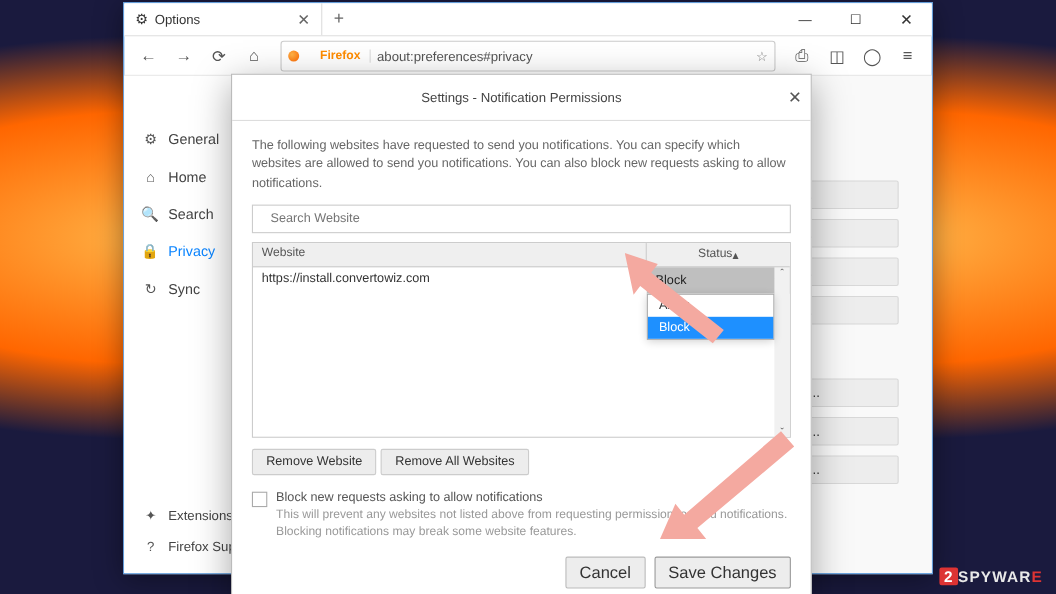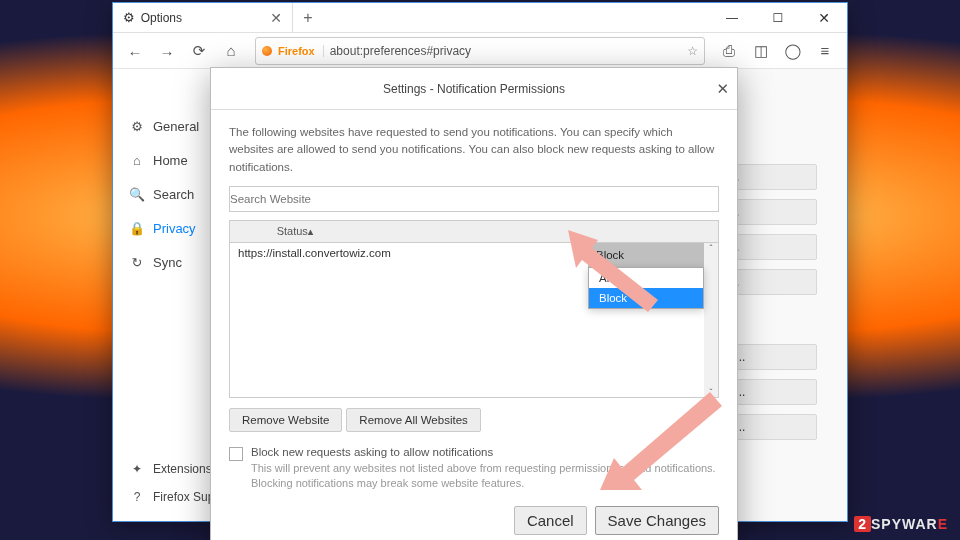--- a/index.html
+++ b/index.html
@@ -14,39 +14,39 @@
 .tab{display:flex;align-items:center;gap:6px;padding:0 10px;border-right:1px solid #ddd;min-width:180px;font-size:12px;color:#333}
 .tab .gear{font-size:13px}
 .tab-close{margin-left:auto;font-size:14px;color:#666;cursor:pointer}
 .newtab{width:30px;display:flex;align-items:center;justify-content:center;font-size:16px;color:#666}
 .winbtns{margin-left:auto;display:flex}
 .winbtn{width:46px;display:flex;align-items:center;justify-content:center;font-size:12px;color:#333}
 .winbtn.close{font-size:14px}
 .navbar{height:36px;display:flex;align-items:center;padding:0 8px;gap:4px;border-bottom:1px solid #e5e5e5}
 .navbtn{width:28px;height:28px;display:flex;align-items:center;justify-content:center;color:#555;border-radius:4px;font-size:15px}
 .urlbar{flex:1;height:28px;border:1px solid #ccc;border-radius:3px;display:flex;align-items:center;padding:0 6px;gap:6px;margin:0 6px;font-size:12px;color:#555}
-.ff-badge{color:#ff8c00;font-weight:600;font-size:11px;border-right:1px solid #ddd;padding-right:8px;display:flex;align-items:center;gap:6px}
+.ff-badge{color:#ff8c00;font-weight:600;font-size:11px;border-right:1px solid #ddd;padding-right:8px;display:flex;align-items:center;gap:19px}
 .ff-dot{width:10px;height:10px;border-radius:50%;background:radial-gradient(circle at 35% 35%,#ffb347,#ff6600)}
 .url-star{margin-left:auto;color:#888}
 .content{display:flex;height:calc(100% - 66px);background:#f9f9f9}
 .sidebar{width:115px;padding:40px 0 0 16px;background:#fff}
 .side-item{display:flex;align-items:center;gap:8px;font-size:13px;color:#444;height:34px}
 .side-item.active{color:#0a84ff}
 .side-item.active .ico{color:#0a84ff}
 .side-bottom{position:absolute;bottom:10px;left:16px}
 .side-bottom .side-item{height:28px;font-size:12px}
 .main{flex:1;padding:20px 26px;position:relative}
 .settings-row{background:#ededed;border:1px solid #d8d8d8;height:26px;width:118px;font-size:12px;color:#333;display:flex;align-items:center;padding:0 10px;position:absolute;right:30px;border-radius:2px}
 .sr1{top:95px}.sr2{top:130px}.sr3{top:165px}.sr4{top:200px}.sr5{top:275px}.sr6{top:310px}.sr7{top:345px}
 .dialog{position:absolute;left:210px;top:67px;width:528px;background:#fff;border:1px solid #bbb;box-shadow:0 8px 32px rgba(0,0,0,.35);z-index:10}
 .dlg-header{height:42px;border-bottom:1px solid #ddd;display:flex;align-items:center;justify-content:center;font-size:12px;color:#444;position:relative}
 .dlg-close{position:absolute;right:8px;font-size:15px;color:#555;cursor:pointer}
 .dlg-body{padding:14px 18px 12px;font-size:11.5px;color:#666;position:relative}
 .dlg-desc{line-height:1.5;margin-bottom:10px}
-.dlg-search{width:100%;height:26px;border:1px solid #ccc;padding:0 0;font-size:11.5px;color:#888}
+.dlg-search{width:100%;height:26px;border:1px solid #ccc;padding:0 16px;font-size:11.5px;color:#888}
 .dlg-search::before{content:"🔍 "}
 .tbl{border:1px solid #ccc;margin-top:8px;height:178px;position:relative;background:#fff}
 .tbl-head{display:flex;background:#efefef;border-bottom:1px solid #ccc;height:22px;font-size:11px;color:#555}
 .th1{flex:1;padding:3px 8px;border-right:1px solid #ccc}
 .th2{width:130px;padding:3px 8px;display:flex;justify-content:center;align-items:center}
 .tbl-row{display:flex;height:24px;font-size:11.5px;color:#333}
 .td1{flex:1;padding:4px 8px}
 .td2{width:130px}
 .status-sel{background:#bfbfbf;height:24px;display:flex;align-items:center;justify-content:space-between;padding:0 8px;font-size:11.5px;color:#222}
 .dropdown{position:absolute;right:14px;top:46px;width:116px;background:#fff;border:1px solid #aaa;box-shadow:0 2px 8px rgba(0,0,0,.2);z-index:5}
@@ -157,20 +157,21 @@
 <div class="dialog">
   <div class="dlg-header">
     <span>Settings - Notification Permissions</span>
     <span class="dlg-close">✕</span>
   </div>
   <div class="dlg-body">
     <div class="dlg-desc">The following websites have requested to send you notifications. You can specify which websites are allowed to send you notifications. You can also block new requests asking to allow notifications.</div>
     <input class="dlg-search" placeholder="Search Website" style="">
     <div class="tbl">
       <div class="tbl-head">
+        <div class="th1">Website</div>
         <div class="th2">
             <span>Status</span>
             <span>▴</span>
           </div>
       </div>
       <div class="tbl-row">
         <div class="td1">https://install.convertowiz.com</div>
         <div class="td2">
           <div class="status-sel">
               <span>Block</span>

